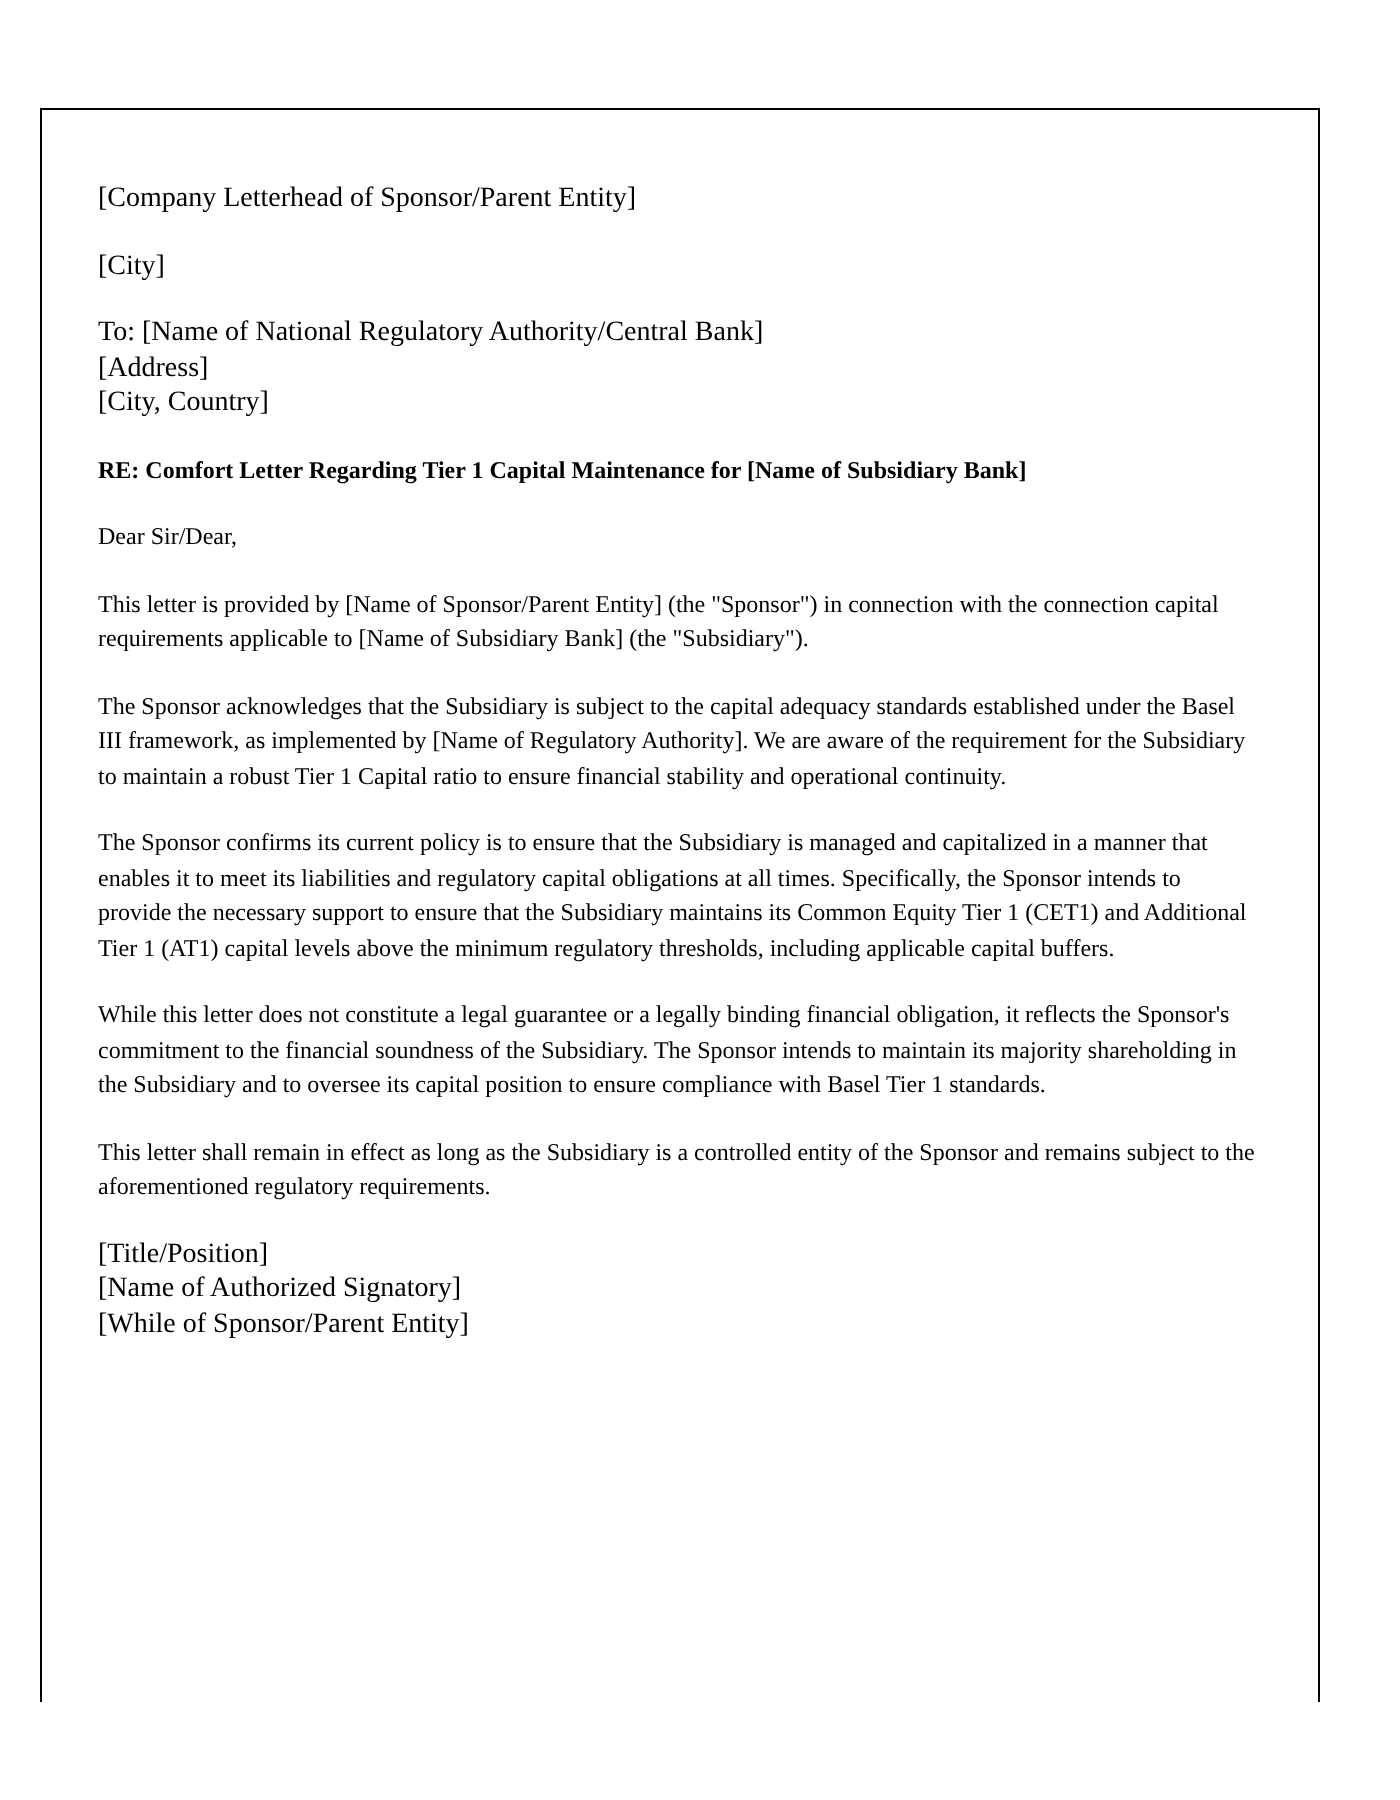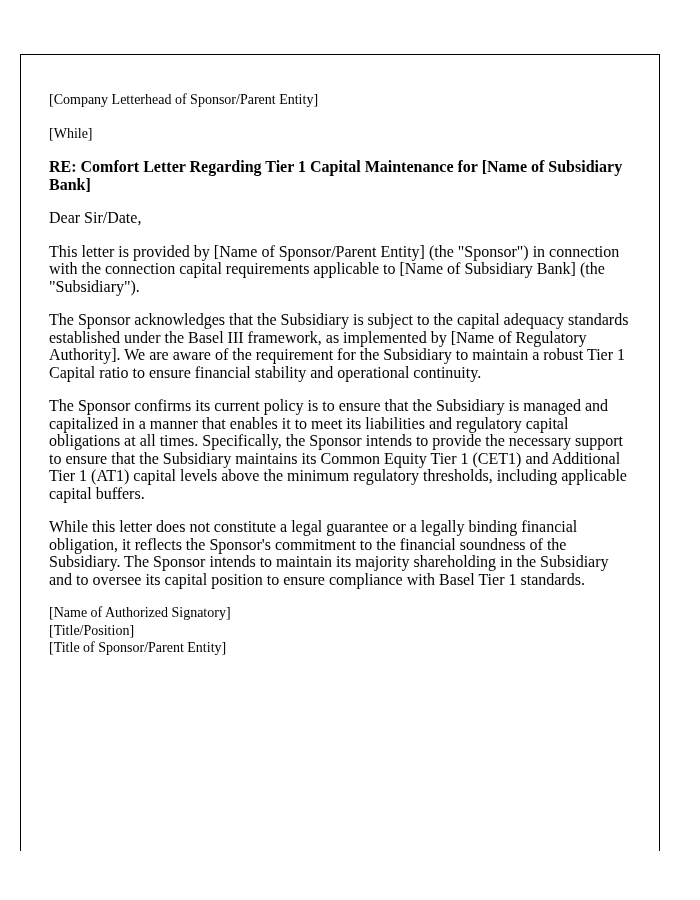--- a/index.html
+++ b/index.html
@@ -33,49 +33,55 @@
   .line {
     font-size: 14px;
     line-height: 17.5px;
     margin: 0;
     white-space: pre-wrap;
   }
   .block {
     margin: 0 0 16px 0;
   }
   .para {
-    font-size: 16px;
+    font-size: 12px;
     line-height: 17.5px;
     margin: 0 0 16px 0;
   }
   .subject {
     font-weight: bold;
   }
 </style>
 </head>
 <body>
 
 <div class="page">
   <div class="letter-frame">
 
     <p class="line block">[Company Letterhead of Sponsor/Parent Entity]</p>
 
-    <p class="line block">[While]</p>
+    <p class="line block">[City]</p>
 
+    <div class="block">
+      <p class="line">To: [Name of National Regulatory Authority/Central Bank]</p>
+      <p class="line">[Address]</p>
+      <p class="line">[City, Country]</p>
+    </div>
 
     <p class="para subject">RE: Comfort Letter Regarding Tier 1 Capital Maintenance for [Name of Subsidiary Bank]</p>
 
-    <p class="para">Dear Sir/Date,</p>
+    <p class="para">Dear Sir/Dear,</p>
 
     <p class="para">This letter is provided by [Name of Sponsor/Parent Entity] (the "Sponsor") in connection with the connection capital requirements applicable to [Name of Subsidiary Bank] (the "Subsidiary").</p>
     <p class="para">The Sponsor acknowledges that the Subsidiary is subject to the capital adequacy standards established under the Basel III framework, as implemented by [Name of Regulatory Authority]. We are aware of the requirement for the Subsidiary to maintain a robust Tier 1 Capital ratio to ensure financial stability and operational continuity.</p>
     <p class="para">The Sponsor confirms its current policy is to ensure that the Subsidiary is managed and capitalized in a manner that enables it to meet its liabilities and regulatory capital obligations at all times. Specifically, the Sponsor intends to provide the necessary support to ensure that the Subsidiary maintains its Common Equity Tier 1 (CET1) and Additional Tier 1 (AT1) capital levels above the minimum regulatory thresholds, including applicable capital buffers.</p>
     <p class="para">While this letter does not constitute a legal guarantee or a legally binding financial obligation, it reflects the Sponsor's commitment to the financial soundness of the Subsidiary. The Sponsor intends to maintain its majority shareholding in the Subsidiary and to oversee its capital position to ensure compliance with Basel Tier 1 standards.</p>
+    <p class="para">This letter shall remain in effect as long as the Subsidiary is a controlled entity of the Sponsor and remains subject to the aforementioned regulatory requirements.</p>
 
 
     <div class="block">
+      <p class="line">[Title/Position]</p>
       <p class="line">[Name of Authorized Signatory]</p>
-      <p class="line">[Title/Position]</p>
-      <p class="line">[Title of Sponsor/Parent Entity]</p>
+      <p class="line">[While of Sponsor/Parent Entity]</p>
     </div>
 
   </div>
 </div>
 
 </body></html>

